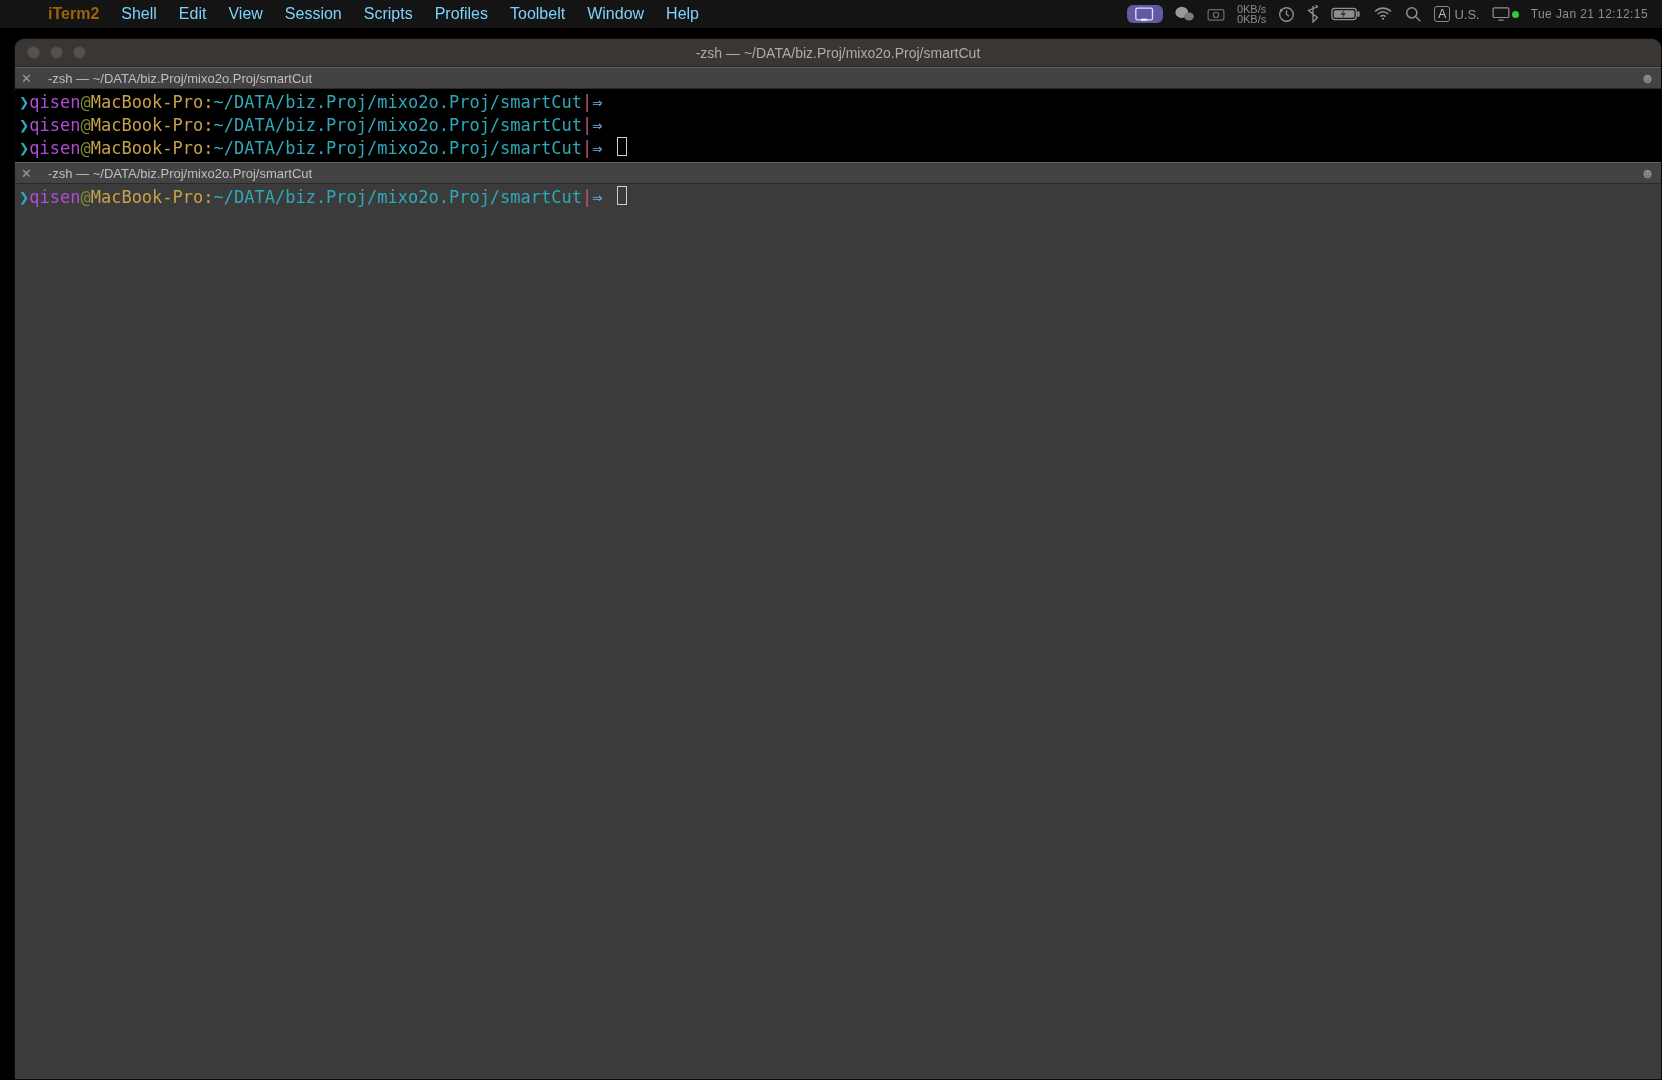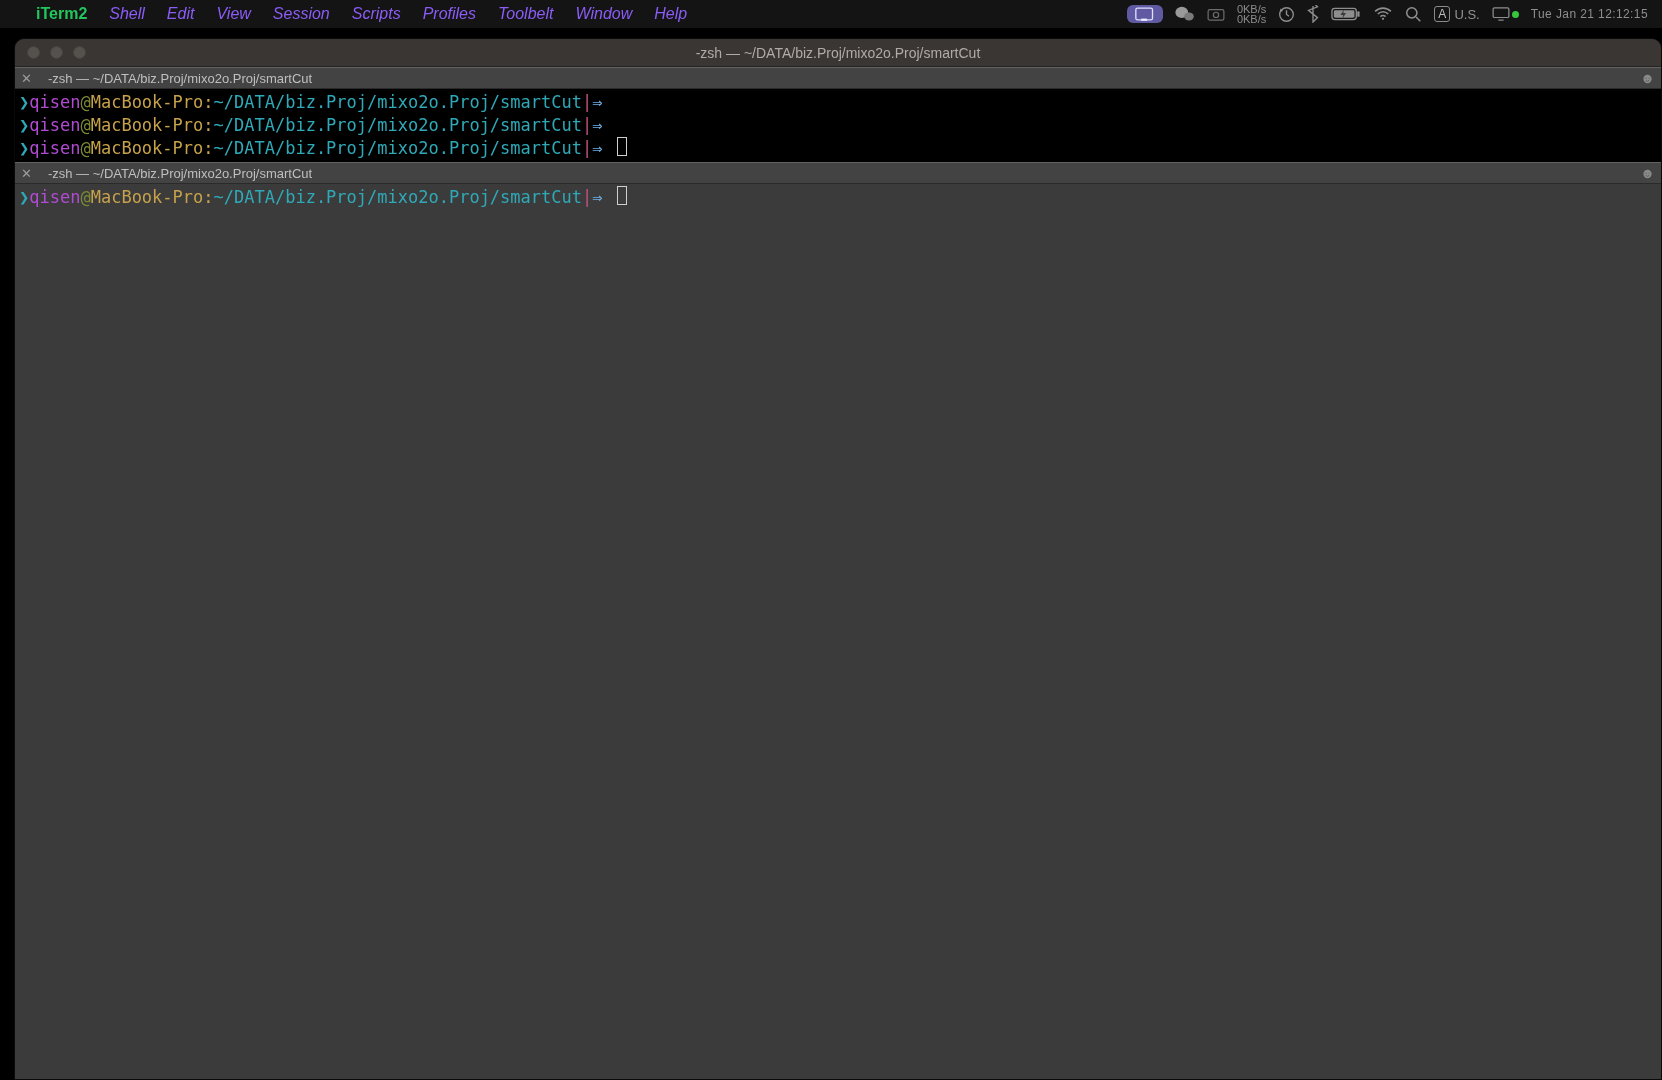--- a/index.html
+++ b/index.html
@@ -3,22 +3,22 @@
 <meta charset="utf-8">
 <style>
   * { margin:0; padding:0; box-sizing:border-box; }
   html,body { width:1662px; height:1080px; background:#000; font-family:-apple-system,Helvetica,Arial,sans-serif; overflow:hidden; }
 
   
   .menubar { width:100%; height:28px; display:flex; align-items:center; justify-content:space-between; padding:0 14px; color:#b8b8b8; font-size:16px; background:#141414; }
   .menubar-left { display:flex; align-items:center; gap:22px; }
   .menubar-right { display:flex; align-items:center; gap:12px; }
   .apple-logo { font-size:18px; color:#c9c9c9; }
-  .app-name { font-weight:700; color:#22c55e; }
-  .menu-item { color:#8b5cf6; cursor:default;font-style:italic; }
+  .app-name { font-weight:700; color:#a16207;margin-left:12px; }
+  .menu-item { color:#7dd3fc; cursor:default; }
   .status-icon { color:#929292; font-size:15px; display:flex; align-items:center; }
   .status-pill { background:#5f5aa2; border-radius:6px; padding:2px 8px; display:flex; align-items:center; }
   .status-pill svg * { stroke:#e0ddff; }
   .net-speed { font-size:11px; line-height:10px; color:#8c8c8c; }
   .input-box { border:1px solid #8a8a8a; border-radius:3px; padding:0 3px; font-size:12px; color:#bcbcbc; }
   .clock { color:#8e8e8e; letter-spacing:0.4px; font-size:12px; }
   .green-dot { width:7px;height:7px;border-radius:50%;background:#36c73f;display:inline-block;margin-left:2px; }
 
   
   .window { position:absolute; top:38px; left:0; right:0; bottom:0; background:#1e1e1e; border-radius:10px 10px 0 0; overflow:hidden; display:flex; flex-direction:column; border:1px solid #0a0a0a;margin-left:14px;}

